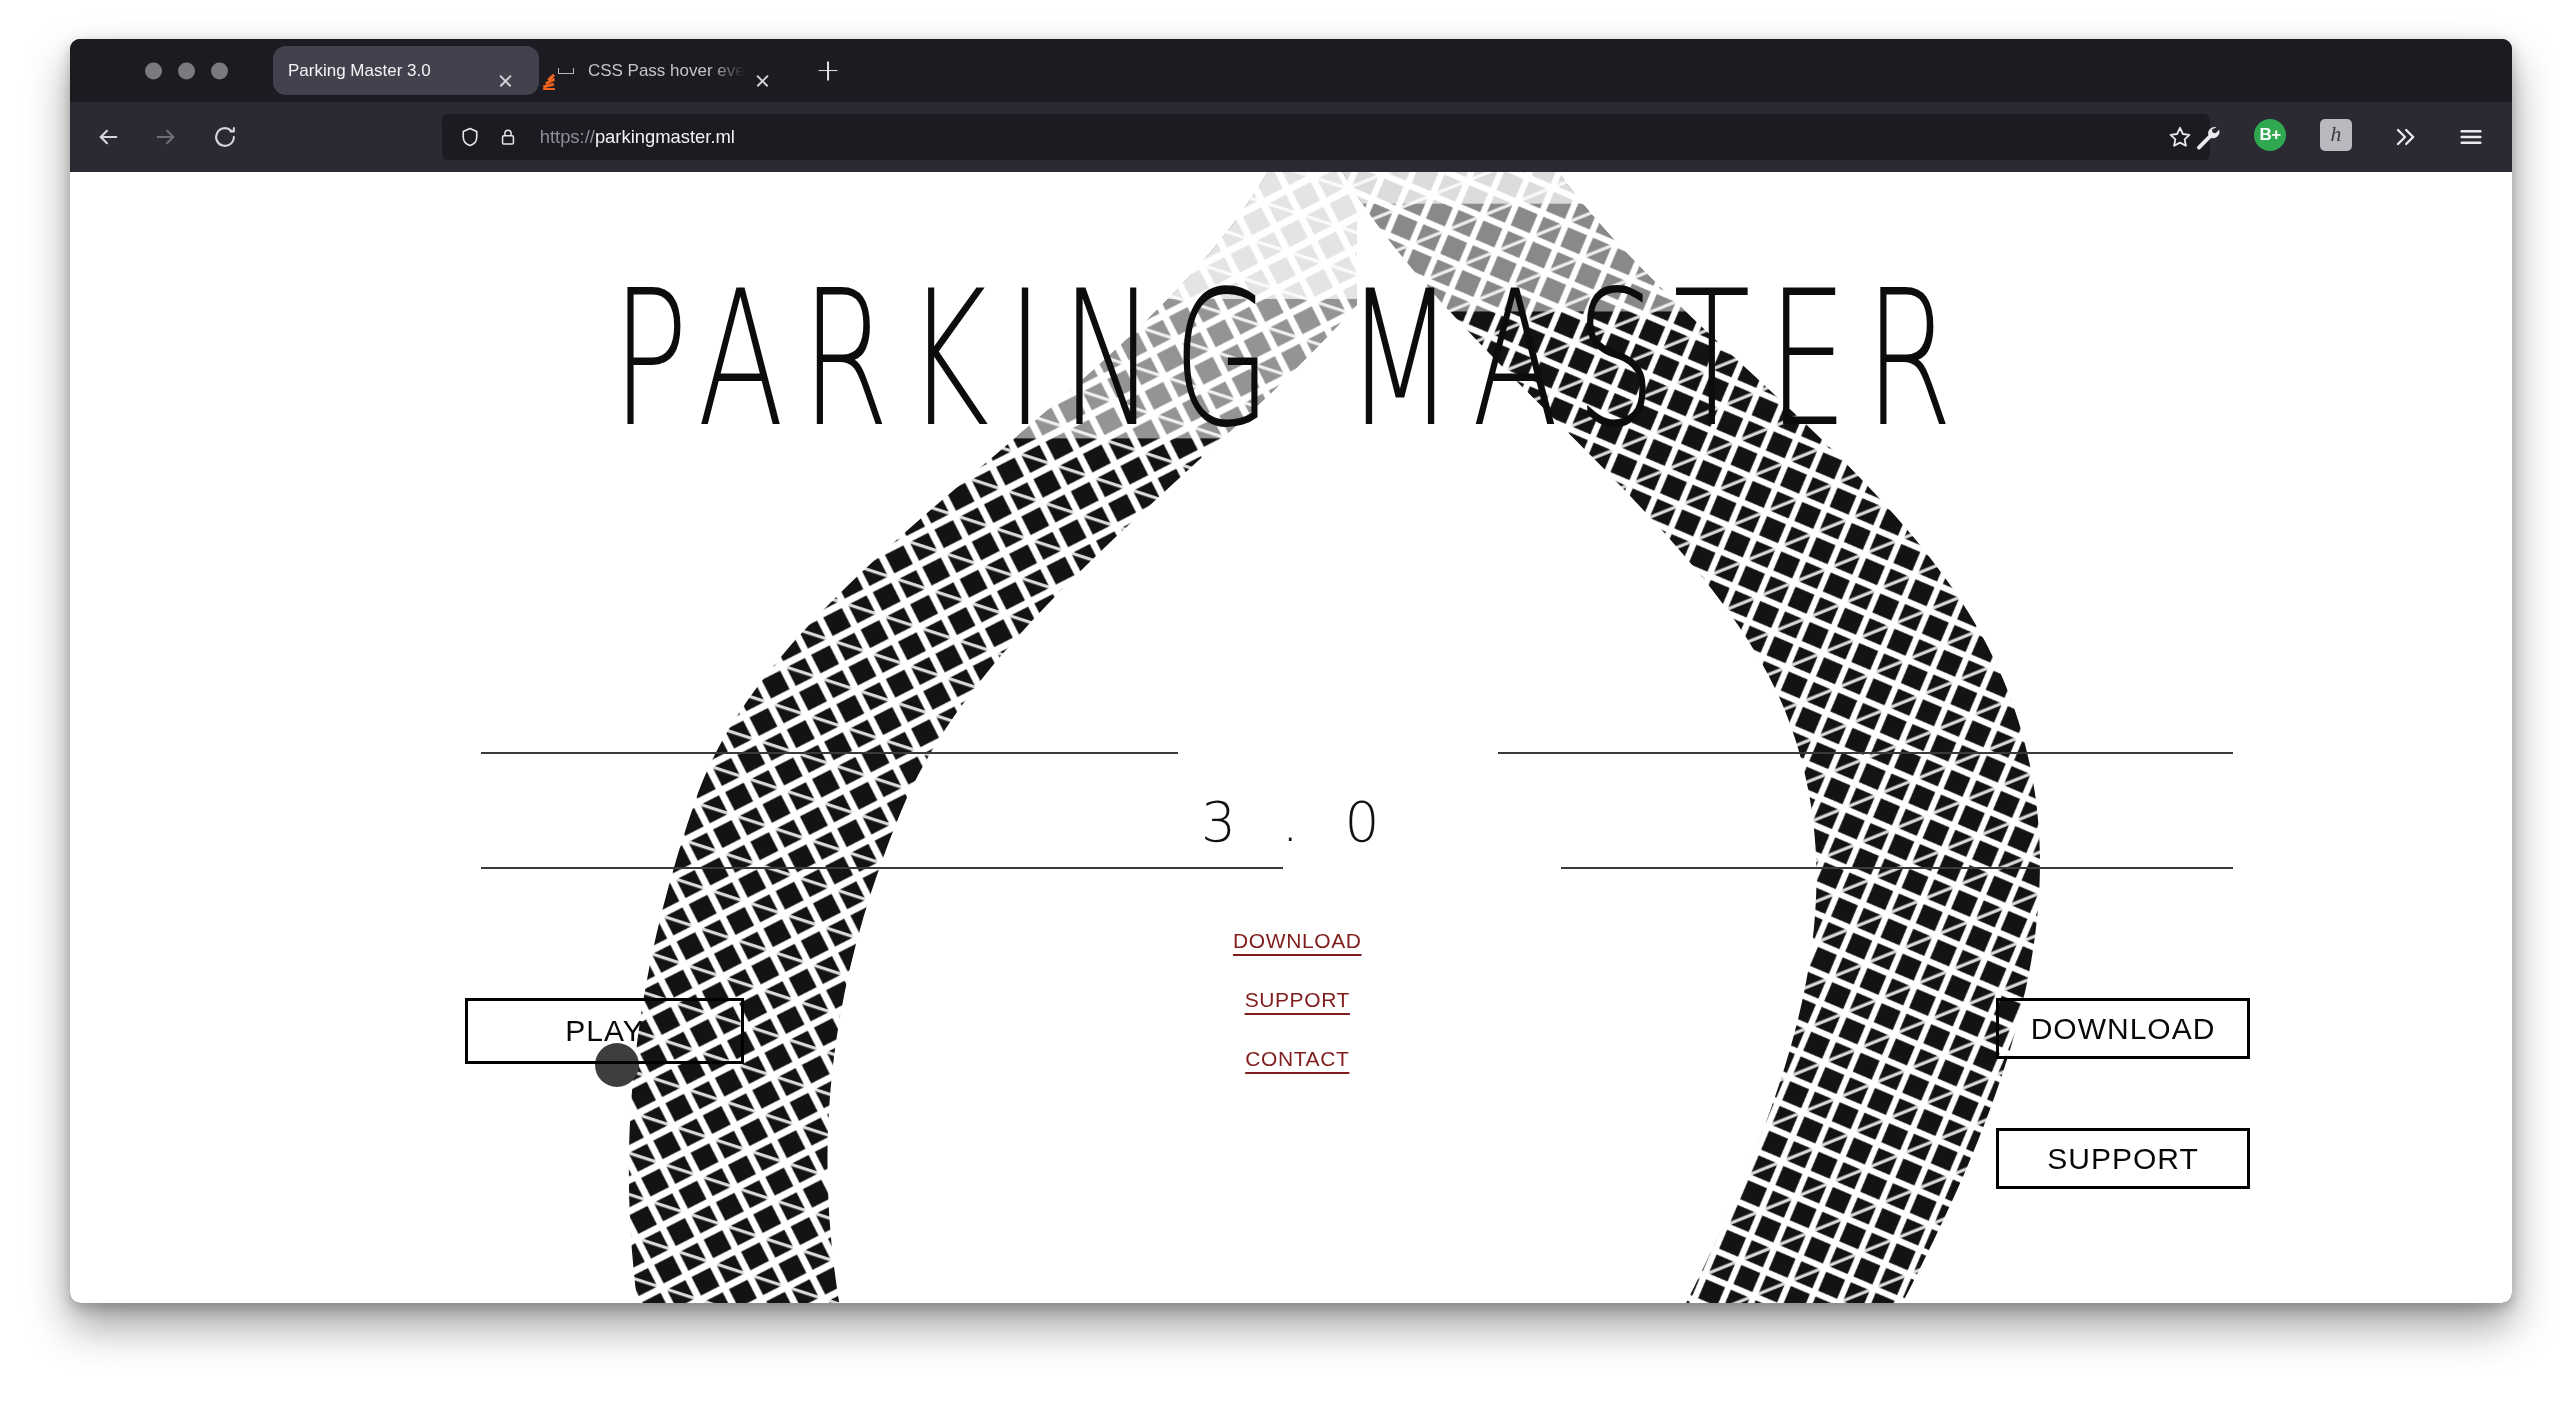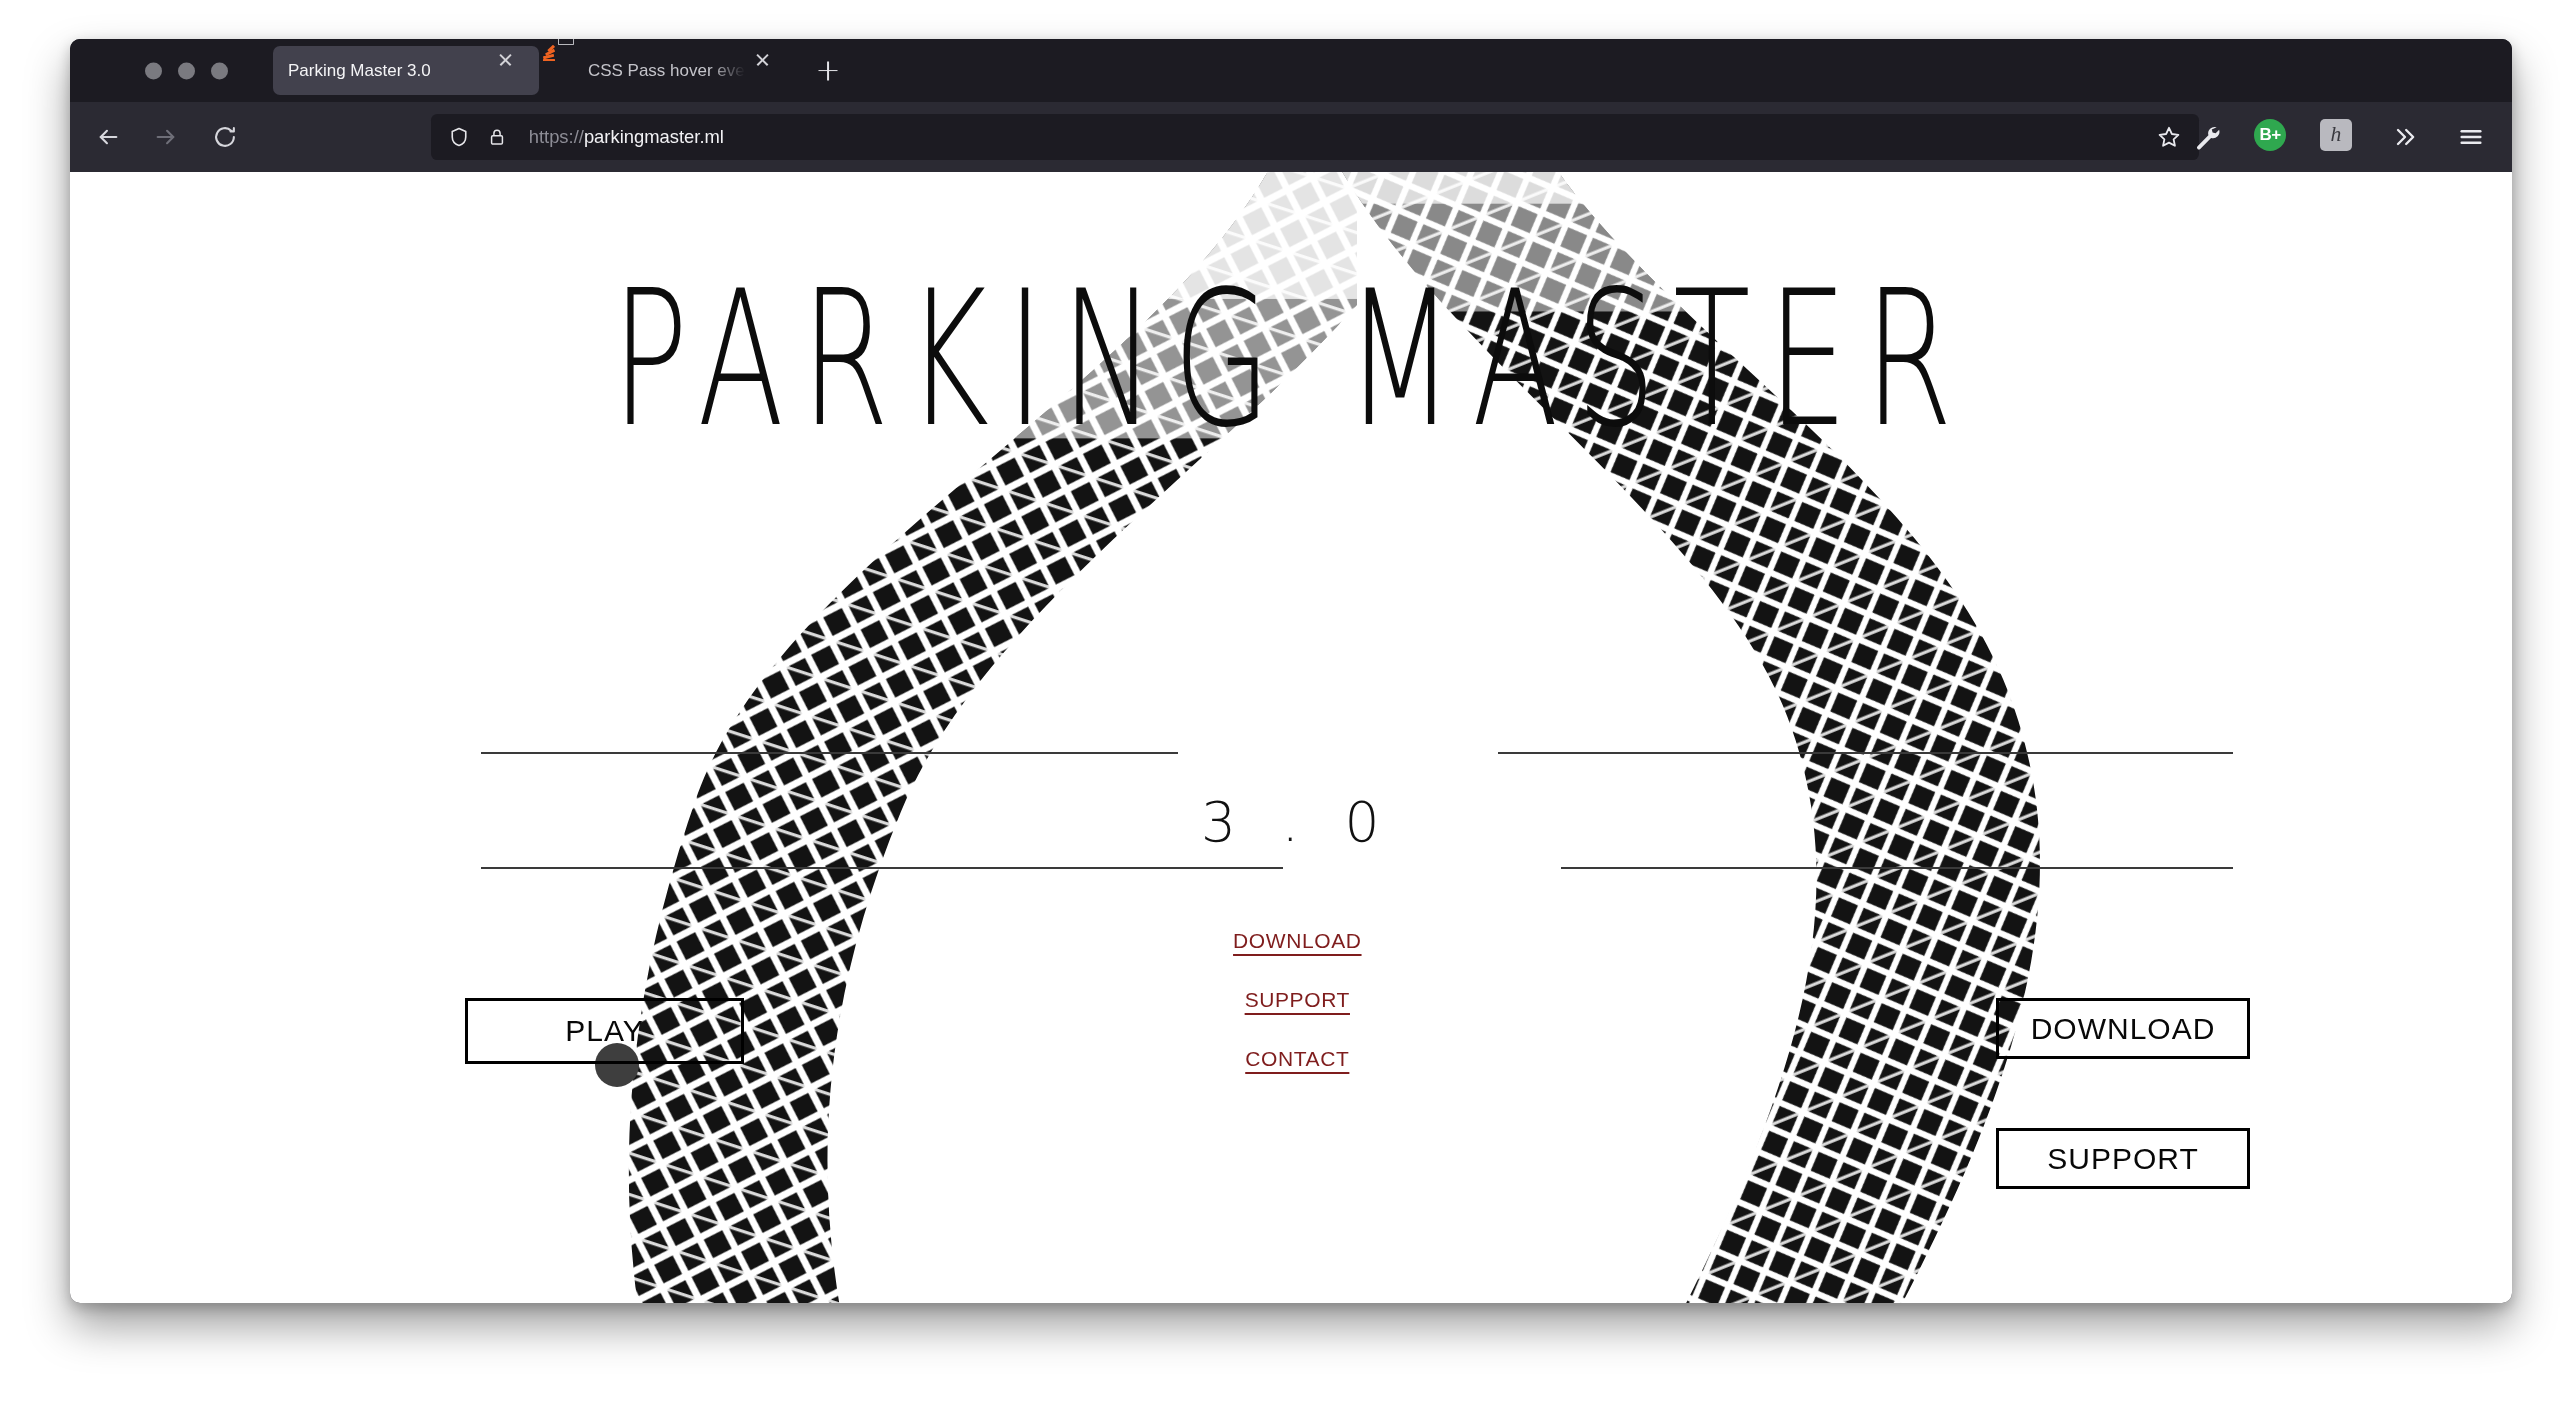--- a/index.html
+++ b/index.html
@@ -51,23 +51,23 @@
     left: 203px;
     top: 0;
     height: 63px;
     display: flex;
     align-items: center;
   }
 
   .tab {
     position: relative;
     display: flex;
-    align-items: flex-start;
+    align-items: flex-end;
     height: 49px;
-    border-radius: 7px;
+    border-radius: 13px;
     padding: 0 19px 0 15px;
     margin-right: 2.5px;
   }
   .tab.active { background: #42414d; width: 266px; }
   .tab.inactive { background: transparent; width: 254px; }
 
   .tab-favicon {
     width: 20px; height: 20px;
     margin-right: 11.4px;
     flex: 0 0 auto;
@@ -152,21 +152,21 @@
   .nav-btn {
     width: 42px; height: 42px;
     margin-left: 16.5px;
     position: relative;
     flex: 0 0 auto;
   }
   .nav-btn svg { position: absolute; left: 50%; top: 50%; transform: translate(-50%,-50%); }
 
   #url-bar {
     position: absolute;
-    left: 361px;
+    left: 372px;
     width: 1768px;
     height: 46px;
     background: #1c1b22;
     border-radius: 6.3px;
     display: flex;
     align-items: center;
     padding: 0 12.7px;
     gap: 8px;
   }
 

